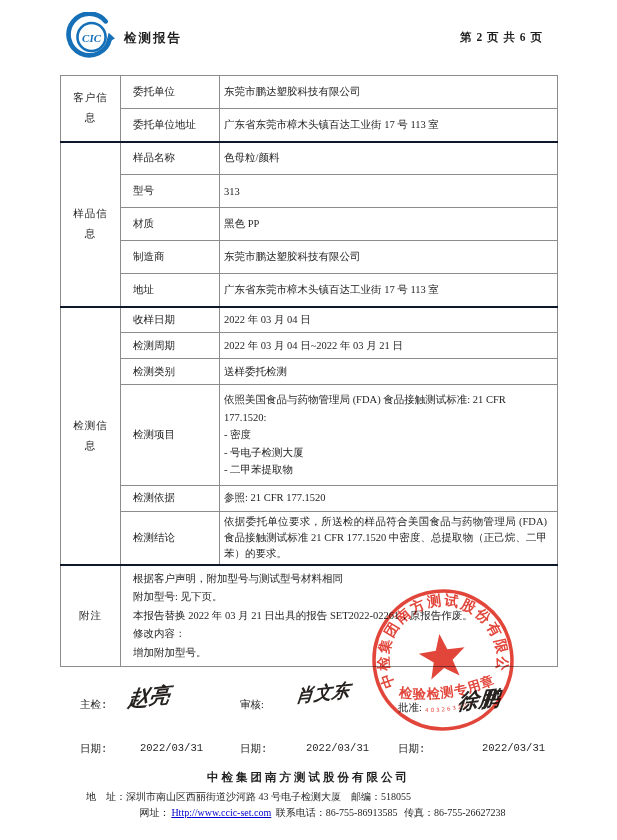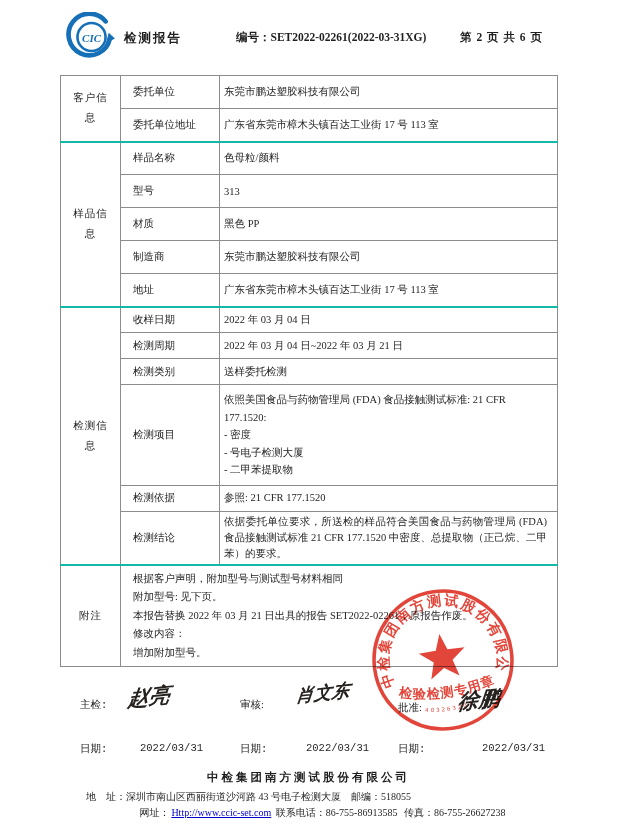--- a/index.html
+++ b/index.html
@@ -10,21 +10,21 @@
   
   .hdr-logo { position:absolute; left:66px; top:12px; width:50px; height:50px; }
   .hdr-title { position:absolute; left:124px; top:30px; font-size:12.5px; font-weight:bold; letter-spacing:2px; }
   .hdr-no { position:absolute; left:236px; top:30px; font-size:11.5px; font-weight:bold; }
   .hdr-page { position:absolute; left:460px; top:30px; font-size:11.5px; font-weight:bold; letter-spacing:1px; }
 
   
   table.report { position:absolute; left:60px; top:75px; width:498px; border-collapse:collapse; table-layout:fixed; font-size:10.5px; }
   table.report td { border:1px solid #8c8c8c; vertical-align:middle; }
   table.report { border:1.5px solid #636363; }
-  tr.sec-top td { border-top:2px solid #14b8a6; }
+  tr.sec-top td { border-top:2px solid #0f172a; }
   td.sec { width:60px; text-align:center; padding:0 12px; line-height:1.9; letter-spacing:1px; word-break:break-all; }
   td.field { width:99px; padding-left:12px; }
   td.val { padding-left:4px; padding-right:10px; }
   tr.r33 td { height:33px; }
   tr.r26 td { height:26px; }
   td.multiline { padding-top:6px; padding-bottom:6px; line-height:17.5px;margin-left:40px; }
   td.concl { line-height:16px; padding-top:2px; padding-bottom:2px; text-align:justify; }
   td.note { padding:4px 10px 4px 12px; line-height:18.5px; }
 
   
@@ -47,21 +47,20 @@
 
 <div class="page">
 
   <svg class="hdr-logo" viewBox="0 0 48 48">
     <path d="M 38 9 A 20 20 0 1 0 42 26" fill="none" stroke="#1670b8" stroke-width="4.5" stroke-linecap="round"></path>
     <polygon points="38.5,30 47,25.5 41,20" fill="#1670b8"></polygon>
     <circle cx="24.5" cy="24" r="13.5" fill="#ffffff" stroke="#1670b8" stroke-width="2.5"></circle>
     <text x="24.5" y="28.5" text-anchor="middle" font-size="10.5" font-weight="bold" font-style="italic" fill="#1670b8" font-family="Liberation Serif,serif">CIC</text>
   </svg>
   <div class="hdr-title">检测报告</div>
-  <div class="hdr-no">编号：SET2022-02261(2022-03-31XG)</div>
   <div class="hdr-page">第 2 页 共 6 页</div>
 
   <table class="report">
     <tbody>
 
       <tr class="r33">
         <td class="sec" rowspan="2">客户信息</td>
         <td class="field">委托单位</td>
         <td class="val">东莞市鹏达塑胶科技有限公司</td>
       </tr>

